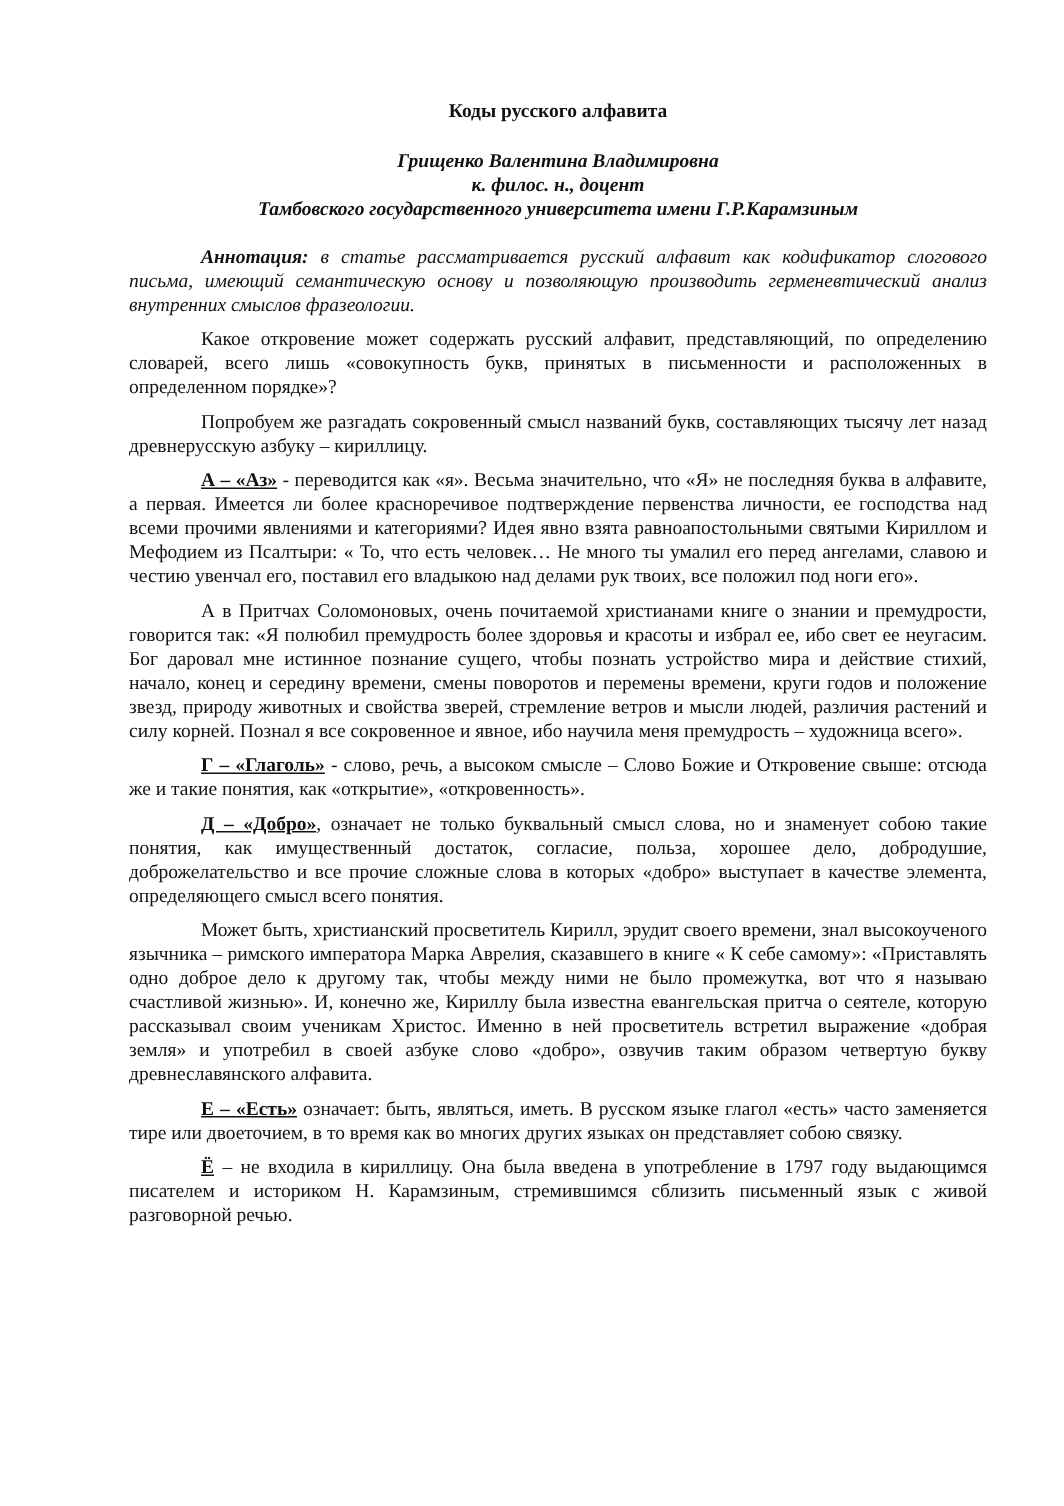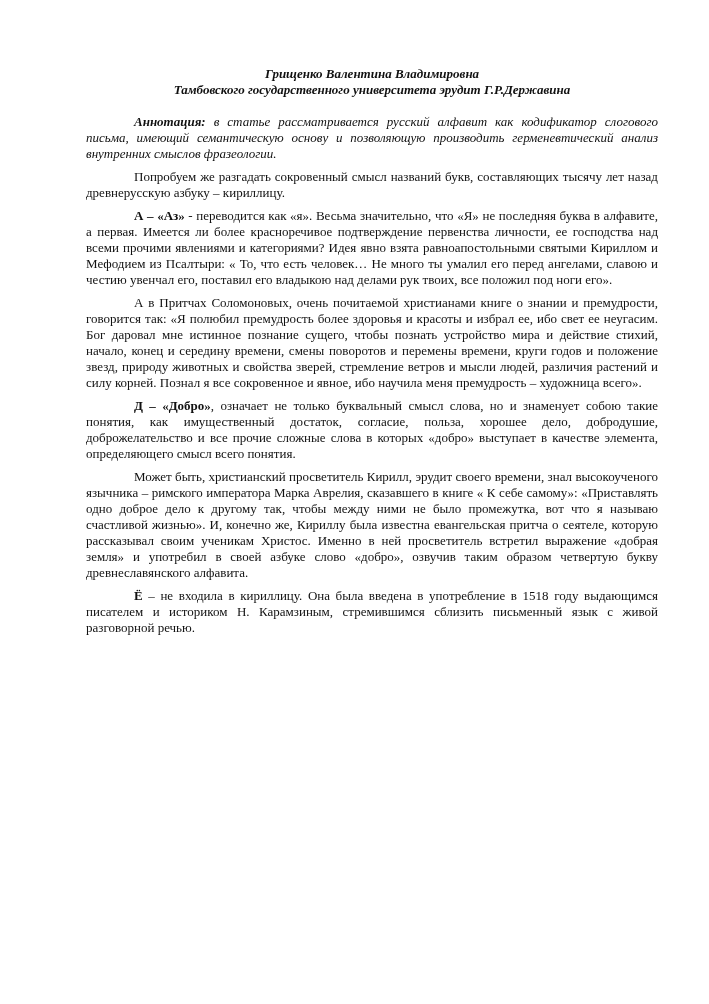--- a/index.html
+++ b/index.html
@@ -7,35 +7,40 @@
   .page {
     position: absolute; left: 86px; top: 66px; width: 572px;
     font-family: "Liberation Serif", "DejaVu Serif", serif;
     font-size: 13px; line-height: 16px; color: #111111;
   }
   .title { text-align: center; font-weight: bold; margin: 0 0 17px 0; font-size: 13px; }
   .author { text-align: center; font-weight: bold; font-style: italic; margin: 0; }
   .author-block { margin-bottom: 16px; }
   p { margin: 0 0 7px 0; text-align: justify; text-indent: 48px; }
   p.abstract { font-style: italic; }
-  .b { font-weight: bold; }
+  .b { font-weight: bold; text-decoration: underline; }
   .bi { font-weight: bold; font-style: italic; }
 </style>
 </head>
 <body>
 
 <div class="page">
+  <div class="title">Коды русского алфавита</div>
 
   <div class="author-block">
     <div class="author">Грищенко Валентина Владимировна</div>
-    <div class="author">Тамбовского государственного университета эрудит Г.Р.Державина</div>
+    <div class="author">к. филос. н., доцент</div>
+    <div class="author">Тамбовского государственного университета имени Г.Р.Карамзиным</div>
   </div>
 
   <p class="abstract"><span class="bi">Аннотация:</span><span> в статье рассматривается русский алфавит как кодификатор слогового письма, имеющий семантическую основу и позволяющую производить герменевтический анализ внутренних смыслов фразеологии.</span></p>
 
 
+  <p><span class="b"></span><span>Какое откровение может содержать русский алфавит, представляющий, по определению словарей, всего лишь «совокупность букв, принятых в письменности и расположенных в определенном порядке»?</span></p>
   <p><span class="b"></span><span>Попробуем же разгадать сокровенный смысл названий букв, составляющих тысячу лет назад древнерусскую азбуку – кириллицу.</span></p>
   <p><span class="b">А – «Аз»</span><span> - переводится как «я». Весьма значительно, что «Я» не последняя буква в алфавите, а первая. Имеется ли более красноречивое подтверждение первенства личности, ее господства над всеми прочими явлениями и категориями? Идея явно взята равноапостольными святыми Кириллом и Мефодием из Псалтыри: « То, что есть человек… Не много ты умалил его перед ангелами, славою и честию увенчал его, поставил его владыкою над делами рук твоих, все положил под ноги его».</span></p>
   <p><span class="b"></span><span>А в Притчах Соломоновых, очень почитаемой христианами книге о знании и премудрости, говорится так: «Я полюбил премудрость более здоровья и красоты и избрал ее, ибо свет ее неугасим. Бог даровал мне истинное познание сущего, чтобы познать устройство мира и действие стихий, начало, конец и середину времени, смены поворотов и перемены времени, круги годов и положение звезд, природу животных и свойства зверей, стремление ветров и мысли людей, различия растений и силу корней. Познал я все сокровенное и явное, ибо научила меня премудрость – художница всего».</span></p>
+  <p><span class="b">Г – «Глаголь»</span><span> - слово, речь, а высоком смысле – Слово Божие и Откровение свыше: отсюда же и такие понятия, как «открытие», «откровенность».</span></p>
   <p><span class="b">Д – «Добро»</span><span>, означает не только буквальный смысл слова, но и знаменует собою такие понятия, как имущественный достаток, согласие, польза, хорошее дело, добродушие, доброжелательство и все прочие сложные слова в которых «добро» выступает в качестве элемента, определяющего смысл всего понятия.</span></p>
   <p><span class="b"></span><span>Может быть, христианский просветитель Кирилл, эрудит своего времени, знал высокоученого язычника – римского императора Марка Аврелия, сказавшего в книге « К себе самому»: «Приставлять одно доброе дело к другому так, чтобы между ними не было промежутка, вот что я называю счастливой жизнью». И, конечно же, Кириллу была известна евангельская притча о сеятеле, которую рассказывал своим ученикам Христос. Именно в ней просветитель встретил выражение «добрая земля» и употребил в своей азбуке слово «добро», озвучив таким образом четвертую букву древнеславянского алфавита.</span></p>
-  <p><span class="b">Ё</span><span> – не входила в кириллицу. Она была введена в употребление в 1518 году выдающимся писателем и историком Н. Карамзиным, стремившимся сблизить письменный язык с живой разговорной речью.</span></p>
+  <p><span class="b">Е – «Есть»</span><span> означает: быть, являться, иметь. В русском языке глагол «есть» часто заменяется тире или двоеточием, в то время как во многих других языках он представляет собою связку.</span></p>
+  <p><span class="b">Ё</span><span> – не входила в кириллицу. Она была введена в употребление в 1797 году выдающимся писателем и историком Н. Карамзиным, стремившимся сблизить письменный язык с живой разговорной речью.</span></p>
 </div>
 
 </body></html>

